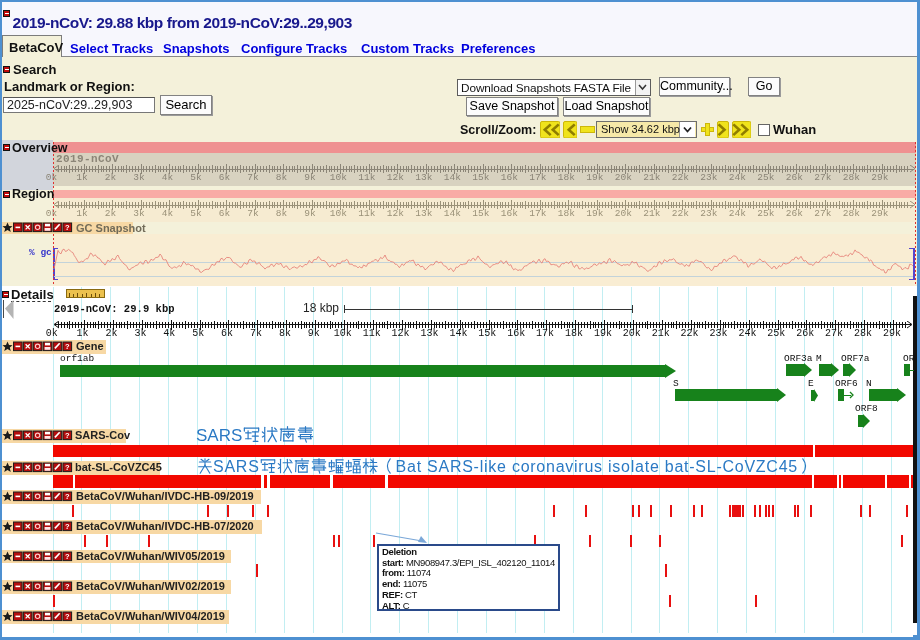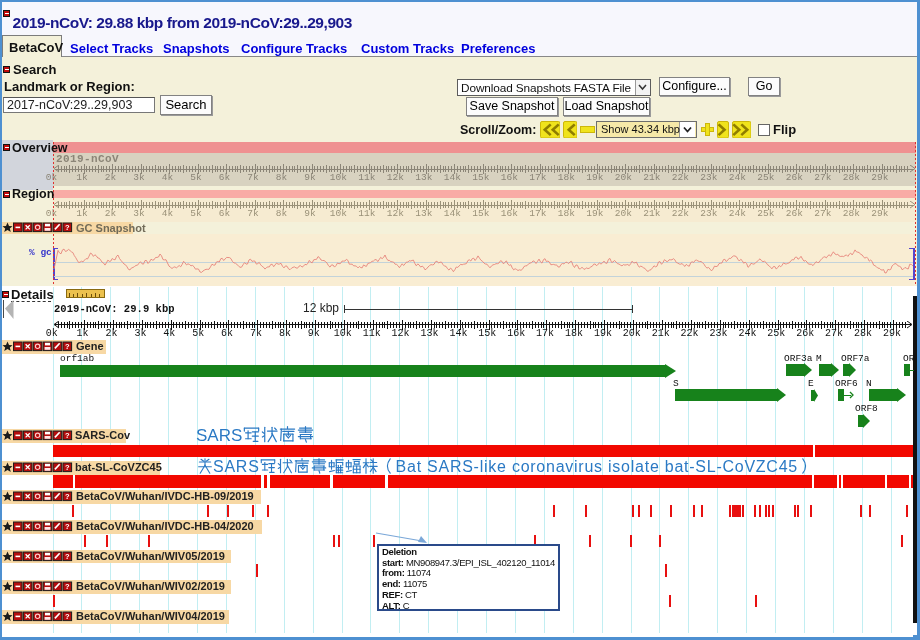--- a/index.html
+++ b/index.html
@@ -19,62 +19,62 @@
 <div style="position:absolute;left:70px;top:42px;font-family:'Liberation Sans',sans-serif;font-size:13px;font-weight:bold;color:#0000dd;white-space:nowrap;line-height:1.05;z-index:3;">Select Tracks</div>
 <div style="position:absolute;left:163px;top:42px;font-family:'Liberation Sans',sans-serif;font-size:13px;font-weight:bold;color:#0000dd;white-space:nowrap;line-height:1.05;z-index:3;">Snapshots</div>
 <div style="position:absolute;left:241px;top:42px;font-family:'Liberation Sans',sans-serif;font-size:13px;font-weight:bold;color:#0000dd;white-space:nowrap;line-height:1.05;z-index:3;">Configure Tracks</div>
 <div style="position:absolute;left:361px;top:42px;font-family:'Liberation Sans',sans-serif;font-size:13px;font-weight:bold;color:#0000dd;white-space:nowrap;line-height:1.05;z-index:3;">Custom Tracks</div>
 <div style="position:absolute;left:461px;top:42px;font-family:'Liberation Sans',sans-serif;font-size:13px;font-weight:bold;color:#0000dd;white-space:nowrap;line-height:1.05;z-index:3;">Preferences</div>
 <div style="position:absolute;left:3px;top:66px;width:7px;height:7px;background:#c00a0a;border:1px solid #111;box-sizing:border-box;"></div>
 <div style="position:absolute;left:4.5px;top:68.8px;width:4px;height:1.5px;background:#fff;"></div>
 <div style="position:absolute;left:13px;top:63px;font-family:'Liberation Sans',sans-serif;font-size:13px;font-weight:bold;color:#111;white-space:nowrap;line-height:1.05;z-index:3;">Search</div>
 <div style="position:absolute;left:4px;top:80px;font-family:'Liberation Sans',sans-serif;font-size:13px;font-weight:bold;color:#111;white-space:nowrap;line-height:1.05;z-index:3;">Landmark or Region:</div>
 <div style="position:absolute;left:3px;top:97px;width:152px;height:16px;background:#fff;border:1px solid #777;border-top-color:#555;box-sizing:border-box;"></div>
-<div style="position:absolute;left:7px;top:99px;font-family:'Liberation Sans',sans-serif;font-size:12.5px;font-weight:normal;color:#222;white-space:nowrap;line-height:1.05;z-index:3;">2017-nCoV:29..29,903</div>
+<div style="position:absolute;left:7px;top:99px;font-family:'Liberation Sans',sans-serif;font-size:12.5px;font-weight:normal;color:#222;white-space:nowrap;line-height:1.05;z-index:3;">2025-nCoV:29..29,903</div>
 <div style="position:absolute;left:160px;top:95px;width:52px;height:20px;background:#fcfcfc;border:1px solid #828282;box-shadow:1px 1px 0 #9a9a9a;box-sizing:border-box;text-align:center;font:13px 'Liberation Sans',sans-serif;line-height:18px;">Search</div>
 <div style="position:absolute;left:457px;top:79px;width:194px;height:17px;background:#fff;border:1px solid #5c5c5c;box-sizing:border-box;"></div>
 <div style="position:absolute;left:461px;top:81.5px;font-family:'Liberation Sans',sans-serif;font-size:11.8px;font-weight:normal;color:#111;white-space:nowrap;line-height:1.05;z-index:3;letter-spacing:-0.1px;">Download Snapshots FASTA File</div>
 <div style="position:absolute;left:635px;top:80px;width:15px;height:15px;background:#f2f2f2;border-left:1px solid #999;box-sizing:border-box;"></div>
 <svg style="position:absolute;left:638px;top:84px" width="9" height="7">
     <polyline points="1,1 4.5,5 8,1" fill="none" stroke="#333" stroke-width="1.5"></polyline>
   </svg>
-<div style="position:absolute;left:659px;top:77px;width:71px;height:19px;background:#fcfcfc;border:1px solid #828282;box-shadow:1px 1px 0 #9a9a9a;box-sizing:border-box;text-align:center;font:12.5px 'Liberation Sans',sans-serif;line-height:17px;">Configure...</div>
+<div style="position:absolute;left:659px;top:77px;width:71px;height:19px;background:#fcfcfc;border:1px solid #828282;box-shadow:1px 1px 0 #9a9a9a;box-sizing:border-box;text-align:center;font:12.5px 'Liberation Sans',sans-serif;line-height:17px;">Community...</div>
 <div style="position:absolute;left:748px;top:77px;width:32px;height:19px;background:#fcfcfc;border:1px solid #828282;box-shadow:1px 1px 0 #9a9a9a;box-sizing:border-box;text-align:center;font:12.5px 'Liberation Sans',sans-serif;line-height:17px;">Go</div>
 <div style="position:absolute;left:466px;top:97px;width:92px;height:19px;background:#fcfcfc;border:1px solid #828282;box-shadow:1px 1px 0 #9a9a9a;box-sizing:border-box;text-align:center;font:12.5px 'Liberation Sans',sans-serif;line-height:17px;">Save Snapshot</div>
 <div style="position:absolute;left:563px;top:97px;width:87px;height:19px;background:#fcfcfc;border:1px solid #828282;box-shadow:1px 1px 0 #9a9a9a;box-sizing:border-box;text-align:center;font:12.5px 'Liberation Sans',sans-serif;line-height:17px;">Load Snapshot</div>
 <div style="position:absolute;left:460px;top:124px;font-family:'Liberation Sans',sans-serif;font-size:12.5px;font-weight:bold;color:#111;white-space:nowrap;line-height:1.05;z-index:3;">Scroll/Zoom:</div>
 <svg style="position:absolute;left:539.5px;top:120.5px;z-index:3" width="20.5" height="17.5">
     <rect x="0.5" y="0.5" width="19.5" height="16.5" rx="1.5" fill="#f0e31c" stroke="#cdb70a" stroke-width="1"></rect>
     <path d="M9.75,4.25 L4.75,8.75 L9.75,13.25" fill="none" stroke="#8f7d00" stroke-width="2.6" stroke-linecap="square"></path>
     <path d="M17.75,4.25 L12.75,8.75 L17.75,13.25" fill="none" stroke="#8f7d00" stroke-width="2.6" stroke-linecap="square"></path>
   </svg>
 <svg style="position:absolute;left:562.5px;top:120.5px;z-index:3" width="14.5" height="17.5">
     <rect x="0.5" y="0.5" width="13.5" height="16.5" rx="1.5" fill="#f0e31c" stroke="#cdb70a" stroke-width="1"></rect>
     <path d="M10.75,4.25 L5.75,8.75 L10.75,13.25" fill="none" stroke="#8f7d00" stroke-width="2.6" stroke-linecap="square"></path>
   </svg>
 <div style="position:absolute;left:579.5px;top:126px;width:15px;height:6.5px;background:#f0e31c;border:1px solid #cdb70a;box-sizing:border-box;"></div>
 <div style="position:absolute;left:596px;top:120.5px;width:101px;height:17.5px;background:#f6e9a8;border:1px solid #6e6e6e;box-sizing:border-box;"></div>
-<div style="position:absolute;left:601px;top:123.5px;font-family:'Liberation Sans',sans-serif;font-size:11px;font-weight:normal;color:#111;white-space:nowrap;line-height:1.05;z-index:3;">Show 43.34 kbp</div>
+<div style="position:absolute;left:601px;top:123.5px;font-family:'Liberation Sans',sans-serif;font-size:11px;font-weight:normal;color:#111;white-space:nowrap;line-height:1.05;z-index:3;">Show 34.62 kbp</div>
 <div style="position:absolute;left:679px;top:122px;width:16px;height:14.5px;background:#fff;border-left:1px solid #999;box-sizing:border-box;"></div>
 <svg style="position:absolute;left:683px;top:126px" width="10" height="8">
     <polyline points="1,1.5 4.5,5.5 8,1.5" fill="none" stroke="#222" stroke-width="1.8"></polyline>
   </svg>
 <div style="position:absolute;left:701px;top:126.5px;width:13px;height:5.5px;background:#f0e31c;border:1px solid #cdb70a;box-sizing:border-box;"></div>
 <div style="position:absolute;left:704.8px;top:122.5px;width:5.5px;height:13.5px;background:#f0e31c;border:1px solid #cdb70a;box-sizing:border-box;"></div>
 <svg style="position:absolute;left:717px;top:120.5px;z-index:3" width="12" height="17.5">
     <rect x="0.5" y="0.5" width="11" height="16.5" rx="1.5" fill="#f0e31c" stroke="#cdb70a" stroke-width="1"></rect>
     <path d="M2.5,4.25 L7.5,8.75 L2.5,13.25" fill="none" stroke="#8f7d00" stroke-width="2.6" stroke-linecap="square"></path>
   </svg>
 <svg style="position:absolute;left:731.5px;top:120.5px;z-index:3" width="19.5" height="17.5">
     <rect x="0.5" y="0.5" width="18.5" height="16.5" rx="1.5" fill="#f0e31c" stroke="#cdb70a" stroke-width="1"></rect>
     <path d="M2.25,4.25 L7.25,8.75 L2.25,13.25" fill="none" stroke="#8f7d00" stroke-width="2.6" stroke-linecap="square"></path>
     <path d="M10.25,4.25 L15.25,8.75 L10.25,13.25" fill="none" stroke="#8f7d00" stroke-width="2.6" stroke-linecap="square"></path>
   </svg>
 <div style="position:absolute;left:758px;top:124px;width:12px;height:12px;background:#fff;border:1px solid #666;box-sizing:border-box;"></div>
-<div style="position:absolute;left:773px;top:123px;font-family:'Liberation Sans',sans-serif;font-size:13px;font-weight:bold;color:#111;white-space:nowrap;line-height:1.05;z-index:3;">Flip</div>
+<div style="position:absolute;left:773px;top:123px;font-family:'Liberation Sans',sans-serif;font-size:13px;font-weight:bold;color:#111;white-space:nowrap;line-height:1.05;z-index:3;">Wuhan</div>
 <div style="position:absolute;left:2px;top:140px;width:51px;height:50px;background:#d2d5dc;"></div>
 <div style="position:absolute;left:3px;top:144px;width:7px;height:7px;background:#c00a0a;border:1px solid #111;box-sizing:border-box;"></div>
 <div style="position:absolute;left:4.5px;top:146.8px;width:4px;height:1.5px;background:#fff;"></div>
 <div style="position:absolute;left:12px;top:142px;font-family:'Liberation Sans',sans-serif;font-size:12.5px;font-weight:bold;color:#111;white-space:nowrap;line-height:1.05;z-index:3;">Overview</div>
 <div style="position:absolute;left:53px;top:142px;width:863px;height:11px;background:#ef9191;"></div>
 <div style="position:absolute;left:53px;top:153px;width:863px;height:33px;background:#d8d2c0;"></div>
 <div style="position:absolute;left:56px;top:154px;font-family:'Liberation Mono',monospace;font-size:11px;font-weight:bold;color:#8b8577;white-space:nowrap;line-height:1.05;z-index:3;letter-spacing:0.4px;">2019-nCoV</div>
 <div style="position:absolute;left:55px;top:168.5px;width:859px;height:1px;background:#8b8577;"></div>
 <svg style="position:absolute;left:53px;top:165.0px" width="8" height="8">
     <polyline points="6,0 1,3.5 6,7" fill="none" stroke="#8b8577" stroke-width="1"></polyline>
@@ -827,21 +827,21 @@
 <div style="position:absolute;left:66px;top:289px;width:39px;height:9px;background:#ecc14e;border:1px solid #8a6a10;box-sizing:border-box;"></div>
 <div style="position:absolute;left:68.5px;top:292.8px;width:1px;height:4px;background:#6b4e0a;"></div>
 <div style="position:absolute;left:72.9px;top:294.2px;width:1px;height:2.6px;background:#6b4e0a;"></div>
 <div style="position:absolute;left:77.3px;top:292.8px;width:1px;height:4px;background:#6b4e0a;"></div>
 <div style="position:absolute;left:81.7px;top:294.2px;width:1px;height:2.6px;background:#6b4e0a;"></div>
 <div style="position:absolute;left:86.1px;top:292.8px;width:1px;height:4px;background:#6b4e0a;"></div>
 <div style="position:absolute;left:90.5px;top:294.2px;width:1px;height:2.6px;background:#6b4e0a;"></div>
 <div style="position:absolute;left:94.9px;top:292.8px;width:1px;height:4px;background:#6b4e0a;"></div>
 <div style="position:absolute;left:99.30000000000001px;top:294.2px;width:1px;height:2.6px;background:#6b4e0a;"></div>
 <div style="position:absolute;left:54px;top:304px;font-family:'Liberation Mono',monospace;font-size:10.5px;font-weight:bold;color:#111;white-space:nowrap;line-height:1.05;z-index:3;letter-spacing:0.05px;">2019-nCoV: 29.9 kbp</div>
-<div style="position:absolute;left:303px;top:302px;font-family:'Liberation Sans',sans-serif;font-size:12px;font-weight:normal;color:#222;white-space:nowrap;line-height:1.05;z-index:3;">12 kbp</div>
+<div style="position:absolute;left:303px;top:302px;font-family:'Liberation Sans',sans-serif;font-size:12px;font-weight:normal;color:#222;white-space:nowrap;line-height:1.05;z-index:3;">18 kbp</div>
 <div style="position:absolute;left:344px;top:309px;width:289px;height:1px;background:#333;"></div>
 <div style="position:absolute;left:344px;top:305px;width:1px;height:8px;background:#333;"></div>
 <div style="position:absolute;left:632px;top:305px;width:1px;height:8px;background:#333;"></div>
 <div style="position:absolute;left:55px;top:324px;width:856px;height:1px;background:#111;"></div>
 <svg style="position:absolute;left:53px;top:320.5px" width="8" height="8">
     <polyline points="6,0 1,3.5 6,7" fill="none" stroke="#111" stroke-width="1"></polyline>
   </svg>
 <svg style="position:absolute;left:905px;top:320.5px" width="8" height="8">
     <polyline points="2,0 7,3.5 2,7" fill="none" stroke="#111" stroke-width="1"></polyline>
   </svg>
@@ -1487,21 +1487,21 @@
     <rect x="31.299999999999997" y="1" width="8.6" height="8.6" fill="#b50d0d" stroke="#1c1c1c" stroke-width="1"></rect>
     <circle cx="35.599999999999994" cy="5.3" r="2.2" fill="none" stroke="#ffcccc" stroke-width="1.1"></circle>
     <rect x="41.199999999999996" y="1" width="8.6" height="8.6" fill="#b50d0d" stroke="#1c1c1c" stroke-width="1"></rect>
     <rect x="42.99999999999999" y="1.8" width="5" height="2.6" fill="#fff"></rect>
     <rect x="42.599999999999994" y="6" width="5.8" height="2.8" fill="#ffe8e8"></rect>
     <rect x="51.099999999999994" y="1" width="8.6" height="8.6" fill="#b50d0d" stroke="#1c1c1c" stroke-width="1"></rect>
     <path d="M52.89999999999999,7.4 L57.699999999999996,2.2" stroke="#fff" stroke-width="1.6"></path>
     <rect x="60.99999999999999" y="1" width="8.6" height="8.6" fill="#b50d0d" stroke="#1c1c1c" stroke-width="1"></rect>
     <text x="65.3" y="8" font-family="Liberation Sans" font-size="7.5" font-weight="bold" fill="#fff" text-anchor="middle">?</text>
   </svg>
-<div style="position:absolute;left:76px;top:521px;font-family:'Liberation Sans',sans-serif;font-size:11px;font-weight:bold;color:#222;white-space:nowrap;line-height:1.05;z-index:3;">BetaCoV/Wuhan/IVDC-HB-04/2020</div>
+<div style="position:absolute;left:76px;top:521px;font-family:'Liberation Sans',sans-serif;font-size:11px;font-weight:bold;color:#222;white-space:nowrap;line-height:1.05;z-index:3;">BetaCoV/Wuhan/IVDC-HB-07/2020</div>
 <div style="position:absolute;left:84px;top:534.5px;width:2px;height:12.5px;background:#e81010;"></div>
 <div style="position:absolute;left:106px;top:534.5px;width:2px;height:12.5px;background:#e81010;"></div>
 <div style="position:absolute;left:148px;top:534.5px;width:2px;height:12.5px;background:#e81010;"></div>
 <div style="position:absolute;left:333px;top:534.5px;width:2px;height:12.5px;background:#e81010;"></div>
 <div style="position:absolute;left:338px;top:534.5px;width:2px;height:12.5px;background:#e81010;"></div>
 <div style="position:absolute;left:373px;top:534.5px;width:2px;height:12.5px;background:#e81010;"></div>
 <div style="position:absolute;left:534px;top:534.5px;width:2px;height:12.5px;background:#e81010;"></div>
 <div style="position:absolute;left:589px;top:534.5px;width:2px;height:12.5px;background:#e81010;"></div>
 <div style="position:absolute;left:630px;top:534.5px;width:2px;height:12.5px;background:#e81010;"></div>
 <div style="position:absolute;left:659px;top:534.5px;width:2px;height:12.5px;background:#e81010;"></div>

